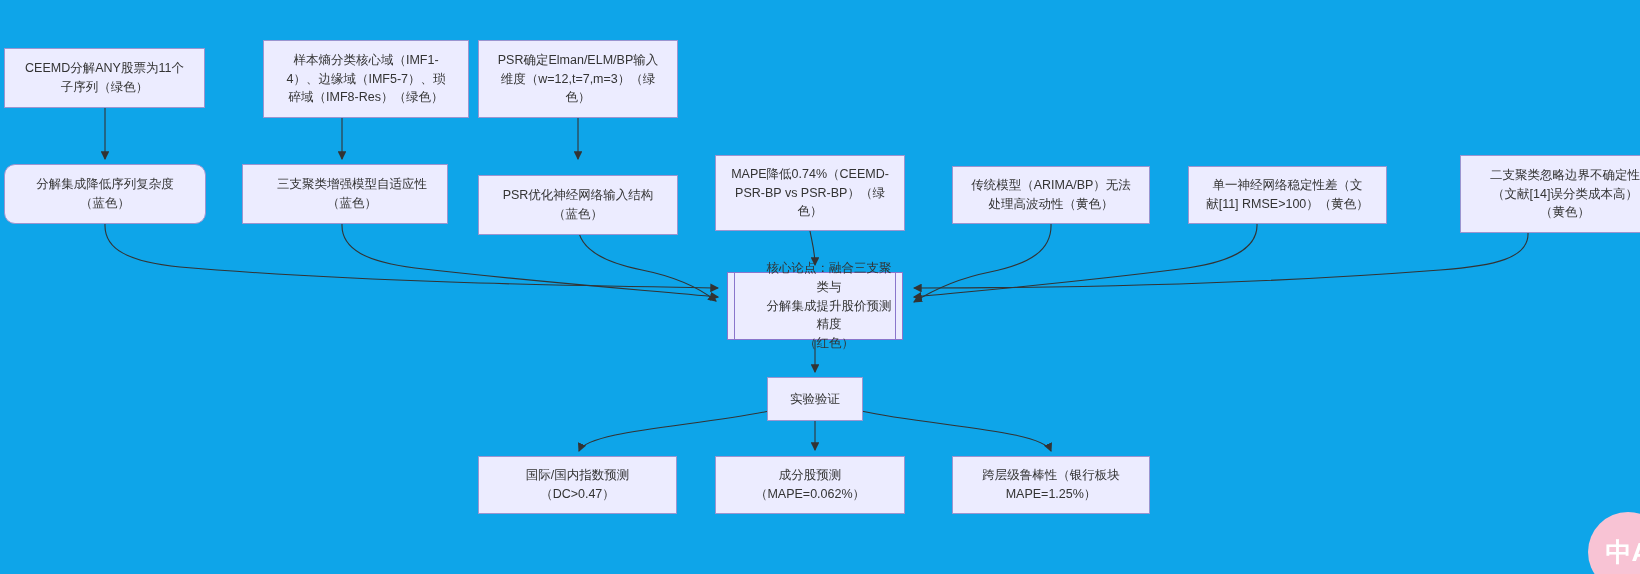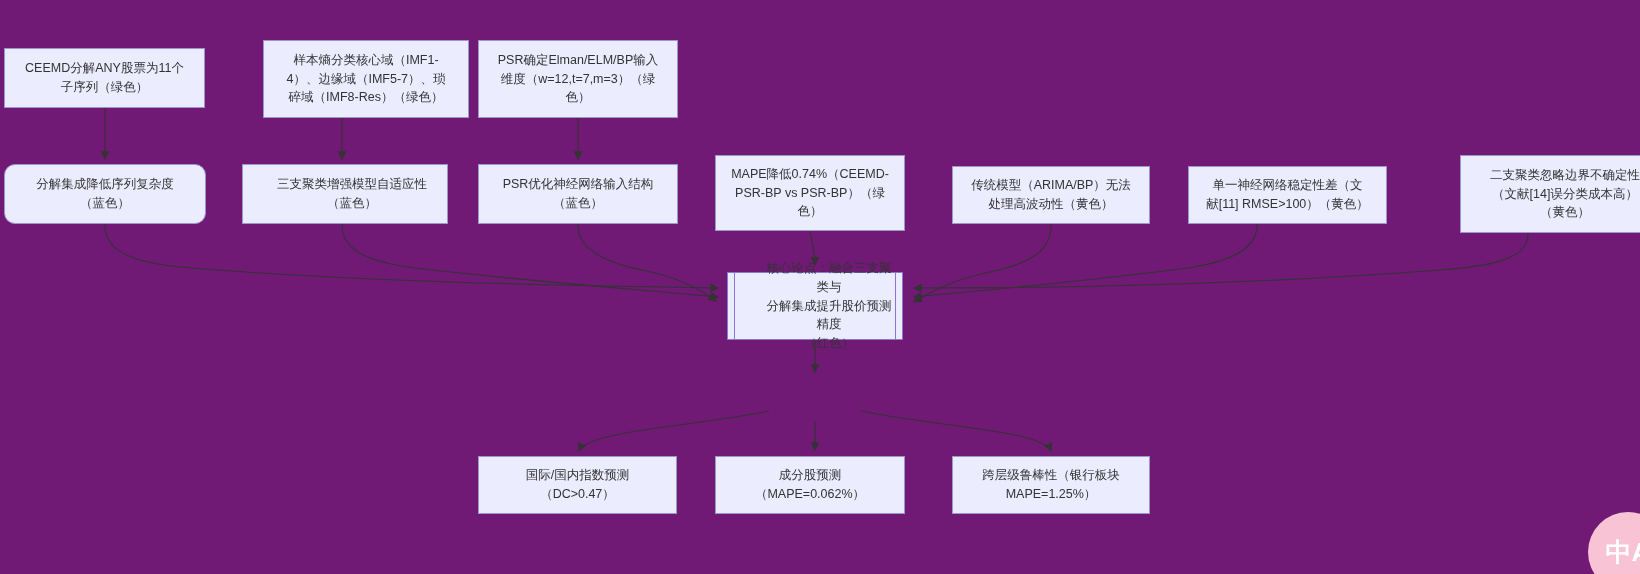--- a/index.html
+++ b/index.html
@@ -1,18 +1,18 @@
 <!DOCTYPE html>
 <html><head>
 <meta charset="utf-8">
 <style>
   html,body { margin:0; padding:0; background:#ffffff; }
   .canvas {
     position:relative; width:1640px; height:574px; overflow:hidden;
-    background:#701a75;
+    background:#0ea5e9;
     font-family:"Liberation Sans","DejaVu Sans",sans-serif;
   }
   svg.edge-layer { position:absolute; left:0; top:0; width:1640px; height:574px; }
   .node {
     position:absolute; box-sizing:border-box;
     background:#ECECFF; border:1px solid #9b95d0;
     display:flex; align-items:center; justify-content:center;
     text-align:center; color:#333333;
     font-size:12.5px; line-height:1.5; white-space:pre-line;
     padding:4px 8px;
@@ -67,37 +67,38 @@
 4）、边缘域（IMF5-7）、琐
 碎域（IMF8-Res）（绿色）</div>
   <div class="node" style="left:478px; top:40px;  width:200px; height:78px;">PSR确定Elman/ELM/BP输入
 维度（w=12,t=7,m=3）（绿
 色）</div>
 
   <div class="node" style="left:4px;   top:164px; width:202px; height:60px;border-radius:11px;">分解集成降低序列复杂度
 （蓝色）</div>
   <div class="node" style="left:242px; top:164px; width:206px; height:60px;padding-left:22px;">三支聚类增强模型自适应性
 （蓝色）</div>
-  <div class="node" style="left:478px; top:164px; width:200px; height:60px;">PSR优化神经网络输入结构
+  <div class="node" style="left:478px; top:175px; width:200px; height:60px;">PSR优化神经网络输入结构
 （蓝色）</div>
   <div class="node" style="left:715px; top:155px; width:190px; height:76px;padding-left:8px;">MAPE降低0.74%（CEEMD-
 PSR-BP vs PSR-BP）（绿
 色）</div>
   <div class="node" style="left:952px; top:166px; width:198px; height:58px;">传统模型（ARIMA/BP）无法
 处理高波动性（黄色）</div>
   <div class="node" style="left:1188px;top:166px; width:199px; height:58px;">单一神经网络稳定性差（文
 献[11] RMSE&gt;100）（黄色）</div>
   <div class="node" style="left:1460px;top:155px; width:210px; height:78px;">二支聚类忽略边界不确定性
 （文献[14]误分类成本高）
 （黄色）</div>
 
   <div class="node core" style="left:727px; top:272px; width:176px; height:68px;padding-left:36px;">核心论点：融合三支聚类与
 分解集成提升股价预测精度
 （红色）</div>
 
+  <div class="node" style="left:767px; top:377px; width:96px;  height:44px;">实验验证</div>
 
   <div class="node" style="left:478px; top:456px; width:199px; height:58px;">国际/国内指数预测
 （DC&gt;0.47）</div>
   <div class="node" style="left:715px; top:456px; width:190px; height:58px;">成分股预测
 （MAPE=0.062%）</div>
   <div class="node" style="left:952px; top:456px; width:198px; height:58px;">跨层级鲁棒性（银行板块
 MAPE=1.25%）</div>
 
   <button class="lang-fab">
     <span>中A</span>

